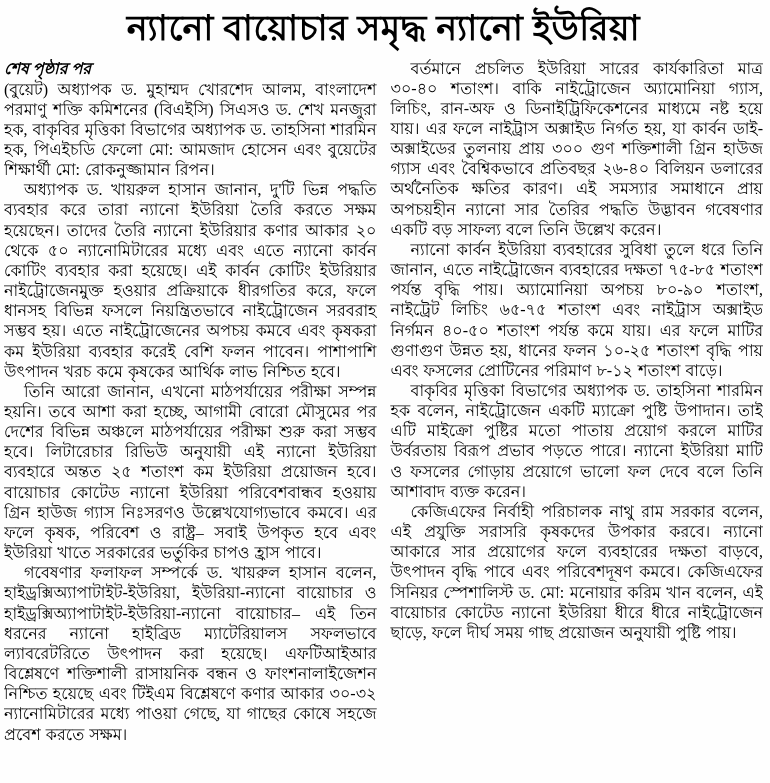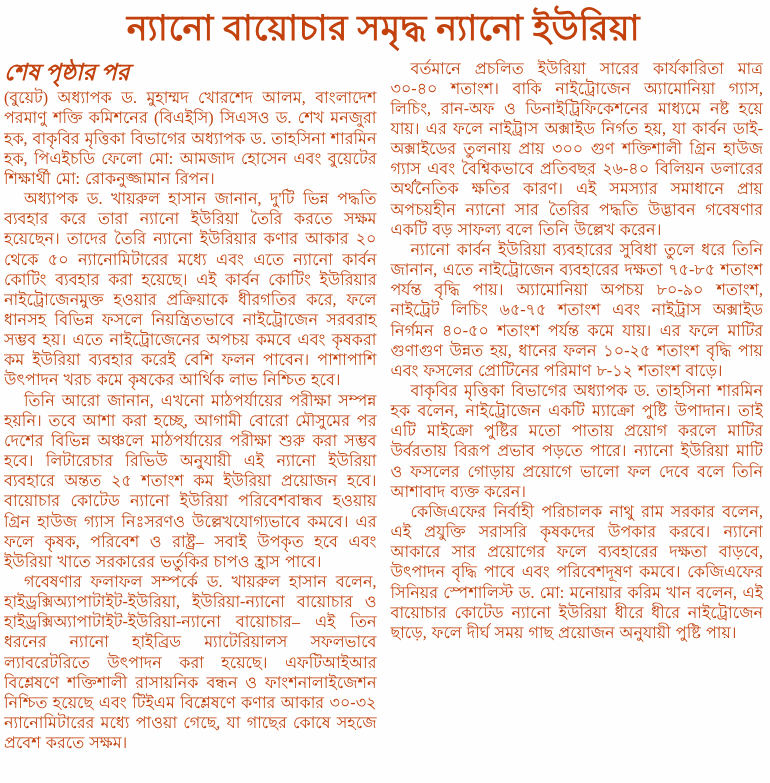--- a/index.html
+++ b/index.html
@@ -4,21 +4,21 @@
 <style>
   html, body {
     margin: 0;
     padding: 0;
     background: #ffffff;
   }
   .page {
     width: 770px;
     height: 783px;
     background: #fefefe;
-    color: #c2410c;
+    color: #000000;
     font-family: "Liberation Serif", "DejaVu Serif", serif;
     overflow: hidden;
     box-sizing: border-box;
     padding: 6px 7px 0 4px;
   }
   .headline {
     font-size: 35px;
     line-height: 1.1;
     font-weight: 700;
     text-align: center;
@@ -28,21 +28,21 @@
   .article-body {
     column-count: 2;
     column-gap: 14px;
     column-fill: auto;
     height: 716px;
     overflow: hidden;
   }
   .kicker {
     font-weight: 700;
     font-style: italic;
-    font-size: 23px;
+    font-size: 16px;
     line-height: 1.25;
     margin: 0 0 1px 0;
   }
   .article-body p {
     margin: 0;
     font-size: 16px;
     line-height: 1.26;
     text-align: justify;
     text-indent: 20px;
     word-spacing: 1px;

